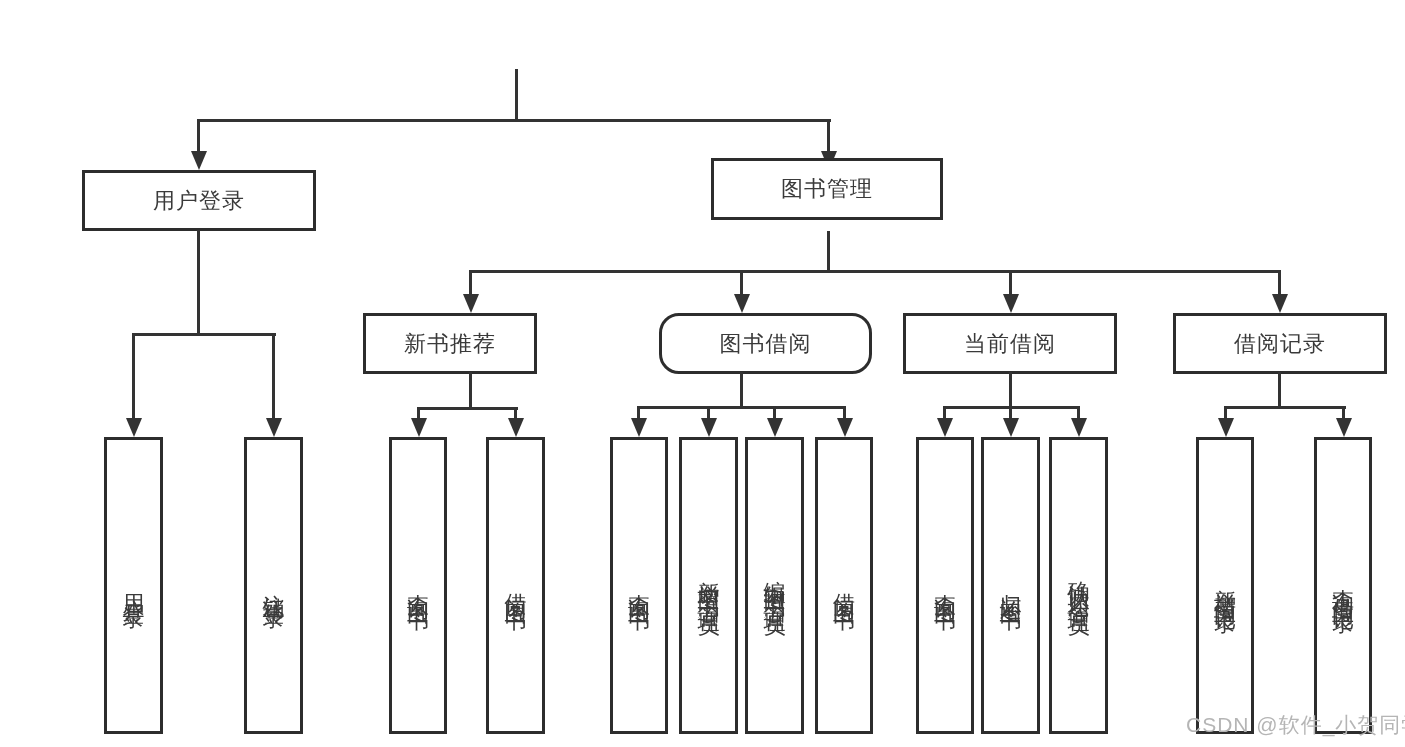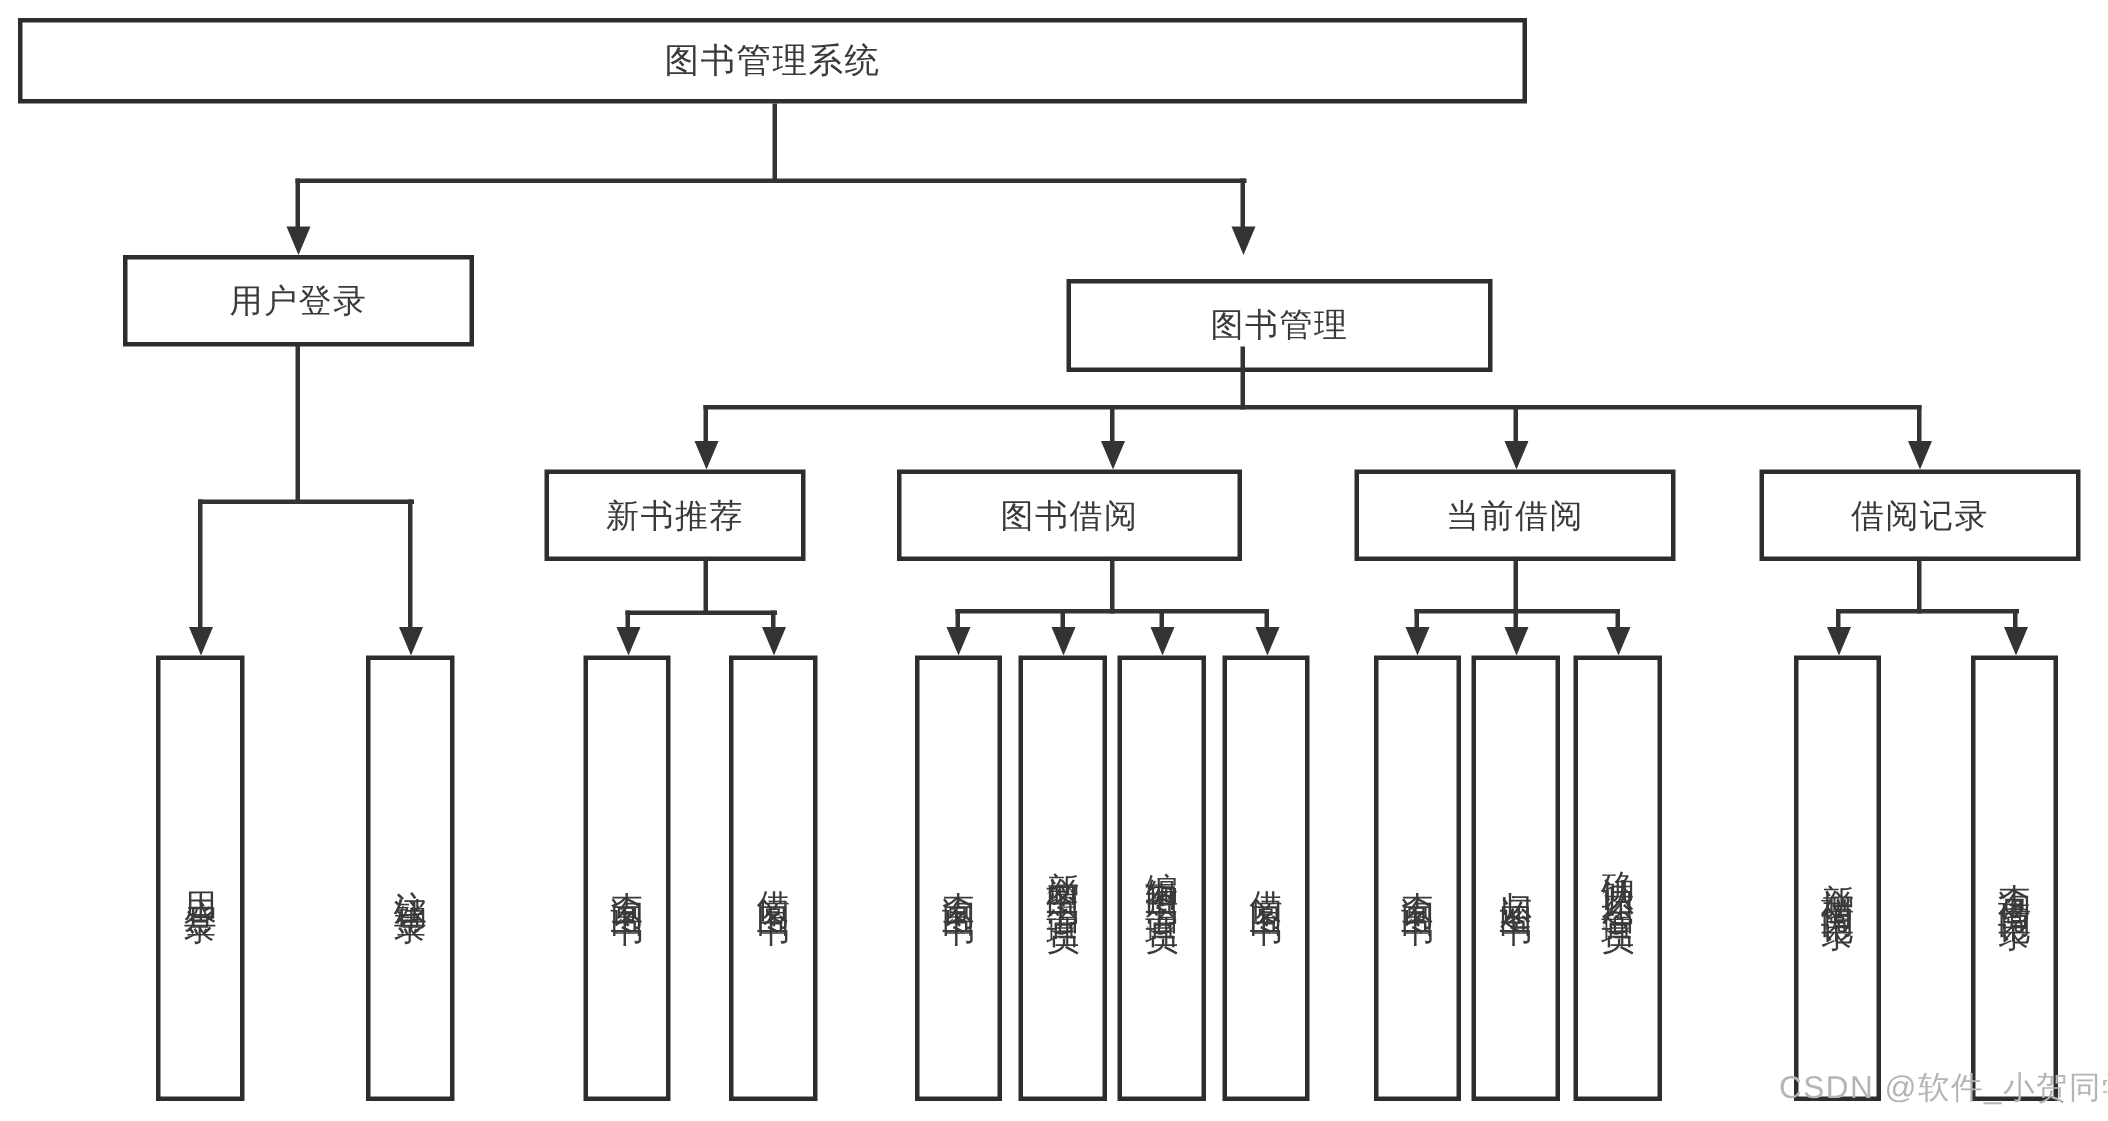--- a/index.html
+++ b/index.html
@@ -59,35 +59,32 @@
     letter-spacing:1px;
     z-index:10;
     white-space:nowrap;
   }
 </style>
 </head>
 <body>
 
 <div id="canvas">
 
-  <div class="node lvl1" style="left:12px;top:12px;width:1006px;height:57px;">
-    <span>图书管理系统</span>
-  </div>
 
   <div class="vline" style="left:515px;top:69px;height:52px;"></div>
   <div class="hline" style="left:197px;top:119px;width:634px;"></div>
   <div class="vline" style="left:197px;top:119px;height:37px;"></div>
   <div class="arrow" style="left:191px;top:151px;"></div>
   <div class="vline" style="left:827px;top:119px;height:37px;"></div>
   <div class="arrow" style="left:821px;top:151px;"></div>
 
   <div class="node lvl2" style="left:82px;top:170px;width:234px;height:61px;">
     <span>用户登录</span>
   </div>
-  <div class="node lvl2" style="left:711px;top:186px;width:284px;height:62px;text-align:center;">
+  <div class="node lvl2" style="left:711px;top:158px;width:232px;height:62px;text-align:center;">
     <span>图书管理</span>
   </div>
 
   <div class="vline" style="left:197px;top:230px;height:106px;"></div>
   <div class="hline" style="left:132px;top:333px;width:144px;"></div>
   <div class="vline" style="left:132px;top:333px;height:90px;"></div>
   <div class="arrow" style="left:126px;top:418px;"></div>
   <div class="vline" style="left:272px;top:333px;height:90px;"></div>
   <div class="arrow" style="left:266px;top:418px;"></div>
 
@@ -98,21 +95,21 @@
   <div class="vline" style="left:740px;top:270px;height:30px;"></div>
   <div class="arrow" style="left:734px;top:294px;"></div>
   <div class="vline" style="left:1009px;top:270px;height:30px;"></div>
   <div class="arrow" style="left:1003px;top:294px;"></div>
   <div class="vline" style="left:1278px;top:270px;height:30px;"></div>
   <div class="arrow" style="left:1272px;top:294px;"></div>
 
   <div class="node lvl3" style="left:363px;top:313px;width:174px;height:61px;">
     <span>新书推荐</span>
   </div>
-  <div class="node lvl3" style="left:598px;top:313px;width:230px;height:61px;">
+  <div class="node lvl3" style="left:659px;top:313px;width:213px;height:61px;border-radius:20px;">
     <span>图书借阅</span>
   </div>
   <div class="node lvl3" style="left:903px;top:313px;width:214px;height:61px;">
     <span>当前借阅</span>
   </div>
   <div class="node lvl3" style="left:1173px;top:313px;width:214px;height:61px;">
     <span>借阅记录</span>
   </div>
 
   <div class="vline" style="left:469px;top:372px;height:38px;"></div>

